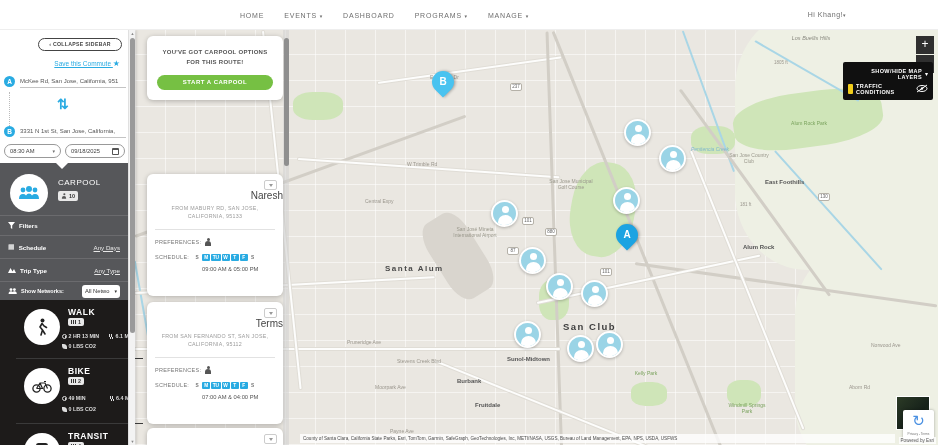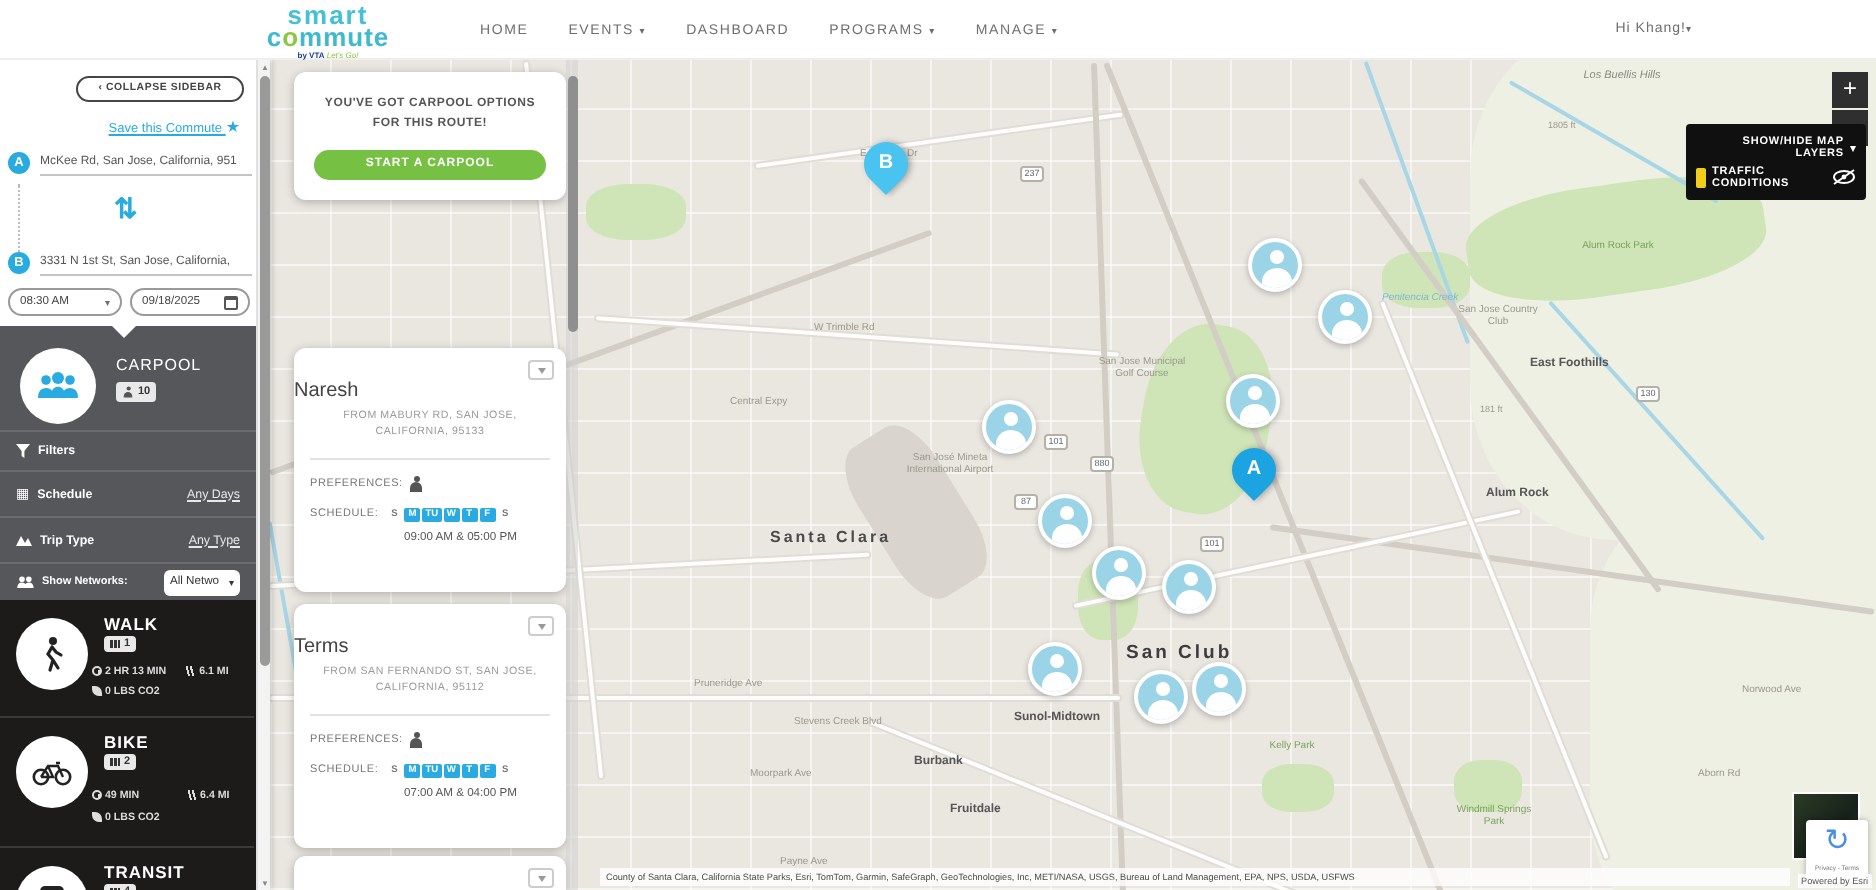--- a/index.html
+++ b/index.html
@@ -85,21 +85,21 @@
   .cp-circle { position:absolute; left:10px; top:11px; width:38px; height:38px; border-radius:50%; background:#fff; display:flex; align-items:center; justify-content:center; }
   .cp-title { position:absolute; left:58px; top:15px; font-size:8px; font-weight:normal; letter-spacing:.5px; }
   .badge { display:inline-flex; align-items:center; gap:2px; background:#e9e9e9; color:#333; border-radius:2px; font-size:5.5px; font-weight:bold; padding:1px 3px; }
   .cp-badge { position:absolute; left:58px; top:28px; }
   .sb-row { position:absolute; left:0; width:128px; display:flex; align-items:center; padding:0 8px; gap:4px; border-top:1px solid #6b6b6e; }
   .sb-row .rl { font-size:6.2px; font-weight:bold; color:#fff; flex:1; }
   .sb-row .rv { font-size:6.2px; color:#e8e8e8; text-decoration:underline; cursor:pointer; }
   .net-select { width:38px; height:13px; background:#fff; border-radius:3px; color:#333; font-size:5.8px; display:flex; align-items:center; justify-content:space-between; padding:0 3px; cursor:pointer; }
 
   .sb-modes { position:absolute; left:0; top:270px; width:128px; height:145px; background:#1d1b1a; color:#fff; }
-  .mode-row { position:absolute; left:0; width:127px; border-top:1px solid #3a3a3a; }
+  .mode-row { position:absolute; left:16px; width:127px; border-top:1px solid #3a3a3a; }
   .mode-circle { position:absolute; left:8px; top:9px; width:36px; height:36px; border-radius:50%; background:#fff; display:flex; align-items:center; justify-content:center; }
   .mode-name { position:absolute; left:52px; top:7px; font-size:8.5px; font-weight:bold; letter-spacing:.5px; }
   .mode-badge { position:absolute; left:52px; top:18px; }
   .rank-ico { display:inline-block; width:5px; height:4px; background:linear-gradient(90deg,#333 0 1.5px,transparent 1.5px 2px,#333 2px 3.5px,transparent 3.5px 4px,#333 4px); }
   .mode-stats { position:absolute; left:46px; top:33px; font-size:5.3px; font-weight:bold; color:#ddd; display:flex; gap:10px; white-space:nowrap; }
   .mode-co2 { position:absolute; left:46px; top:43px; font-size:5.3px; font-weight:bold; color:#ddd; }
   .mi { display:inline-block; vertical-align:middle; }
   .mi-clock { width:5px; height:5px; border:1px solid #ddd; border-radius:50%; position:relative; }
   .mi-clock::after { content:""; position:absolute; left:1.5px; top:.5px; width:1px; height:2px; background:#ddd; }
   .mi-road { width:5px; height:5px; background:linear-gradient(75deg,transparent 0 1px,#ddd 1px 2px,transparent 2px 3px,#ddd 3px 4px,transparent 4px); }
@@ -114,21 +114,21 @@
   .card { position:absolute; left:0; width:136px; background:#fff; border-radius:6px; box-shadow:0 1px 5px rgba(0,0,0,.25); pointer-events:auto; }
   .banner-msg { padding:12px 10px 6px; font-size:6px; font-weight:bold; color:#555; text-align:center; letter-spacing:.3px; line-height:1.6; }
   .start-btn { margin:2px 10px 10px; height:15px; background:#76c043; border-radius:8px; color:#fff; font-size:6px; font-weight:bold; text-align:center; line-height:15px; letter-spacing:.5px; cursor:pointer; }
   .showme-title { padding-top:9px; text-align:center; font-size:8px; color:#555; letter-spacing:1px; font-weight:bold; }
   .sm-btns { display:flex; justify-content:space-between; padding:8px 8px 10px; }
   .sm-btn { height:16px; border-radius:8px; display:flex; align-items:center; justify-content:center; gap:3px; font-size:5.8px; font-weight:bold; letter-spacing:.3px; cursor:pointer; }
   .sm-riders { width:56px; border:1px solid #555; color:#333; background:#fff; }
   .sm-drivers { width:62px; background:#29abe2; color:#fff; }
   .chev-btn { position:absolute; right:6px; top:6px; width:13px; height:10px; border:1px solid #ccc; border-radius:2px; cursor:pointer; }
   .chev-btn::after { content:""; position:absolute; left:4px; top:2.5px; border-left:2.5px solid transparent; border-right:2.5px solid transparent; border-top:3px solid #999; }
-  .rider-name { margin-top:16px; text-align:left; font-size:10px; color:#444; }
+  .rider-name { margin-top:16px; text-align:right; font-size:10px; color:#444; }
   .rider-addr { margin-top:3px; padding:0 14px; text-align:center; font-size:5.3px; color:#9a9a9a; letter-spacing:.3px; line-height:1.6; }
   .card hr { border:none; border-top:1px solid #e2e2e2; margin:8px 8px 0; }
   .kv-row { display:flex; align-items:center; gap:4px; padding:0 8px; margin-top:8px; }
   .kv-lbl { font-size:5.5px; color:#777; letter-spacing:.3px; }
   .pref-person { width:6px; height:8px; position:relative; }
   .pref-person::before { content:""; position:absolute; left:1.5px; top:0; width:3px; height:3px; border-radius:50%; background:#555; }
   .pref-person::after { content:""; position:absolute; left:0; top:3.5px; width:6px; height:4.5px; border-radius:3px 3px 0 0; background:#555; }
   .day-strip { display:flex; gap:1px; }
   .day { min-width:8px; padding:1px 1.5px; font-size:4.8px; font-weight:bold; color:#777; text-align:center; border-radius:1px; }
   .day.on { background:#29abe2; color:#fff; }
@@ -180,21 +180,21 @@
         <span class="mlabel area" style="left: 592px; top: 122px; width: 44px;">San Jose Country Club</span>
         <span class="mlabel water" style="left: 556px; top: 116px;">Penitencia Creek</span>
         <span class="mlabel district" style="left: 630px; top: 149px;">East Foothills</span>
         <span class="mlabel tiny" style="left: 605px; top: 172px;">181 ft</span>
         <span class="mlabel district" style="left: 608px; top: 214px;">Alum Rock</span>
         <span class="mlabel road-l" style="left: 295px; top: 44px;">E Tasman Dr</span>
         <span class="mlabel road-l" style="left: 272px; top: 131px;">W Trimble Rd</span>
         <span class="mlabel road-l" style="left: 230px; top: 168px;">Central Expy</span>
         <span class="mlabel area" style="left: 312px; top: 196px; width: 56px;">San José Mineta International Airport</span>
         <span class="mlabel area" style="left: 412px; top: 148px; width: 48px;">San Jose Municipal Golf Course</span>
-        <span class="mlabel city" style="left: 250px; top: 234px;">Santa Clara</span>
+        <span class="mlabel city" style="left: 250px; top: 234px;">Santa Alum</span>
         <span class="mlabel city-big" style="left: 428px; top: 291px;">San Club</span>
         <span class="mlabel district" style="left: 372px; top: 326px;">Sunol-Midtown</span>
         <span class="mlabel district" style="left: 322px; top: 348px;">Burbank</span>
         <span class="mlabel district" style="left: 340px; top: 372px;">Fruitdale</span>
         <span class="mlabel road-l" style="left: 212px; top: 309px;">Pruneridge Ave</span>
         <span class="mlabel road-l" style="left: 262px; top: 328px;">Stevens Creek Blvd</span>
         <span class="mlabel road-l" style="left: 240px; top: 354px;">Moorpark Ave</span>
         <span class="mlabel road-l" style="left: 255px; top: 398px;">Payne Ave</span>
         <span class="mlabel park-l" style="left: 496px; top: 340px; width: 30px;">Kelly Park</span>
         <span class="mlabel park-l" style="left: 592px; top: 372px; width: 40px;">Windmill Springs Park</span>
@@ -452,25 +452,20 @@
     </div>
 
     <div class="sb-scroll">
       <div class="scroll-arrow" style="top:1px;">▲</div>
       <div class="sb-thumb"></div>
       <div class="scroll-arrow" style="bottom:1px;">▼</div>
     </div>
   </div>
 
   <div class="header">
-    <div class="logo">
-      <div class="l1">smart</div>
-      <div class="l2"><span>c</span><span class="o">o</span><span>mmute</span></div>
-      <div class="tag"><span class="by">by VTA</span> <span class="go">Let's Go!</span></div>
-    </div>
     <div class="nav" id="navBar">
         <span class="nav-item">HOME</span>
         <span class="nav-item">EVENTS <span class="caret">▾</span></span>
         <span class="nav-item">DASHBOARD</span>
         <span class="nav-item">PROGRAMS <span class="caret">▾</span></span>
         <span class="nav-item">MANAGE <span class="caret">▾</span></span>
       </div>
     <div class="user-menu"><span>Hi Khang!</span><span class="caret">▾</span></div>
   </div>
 

